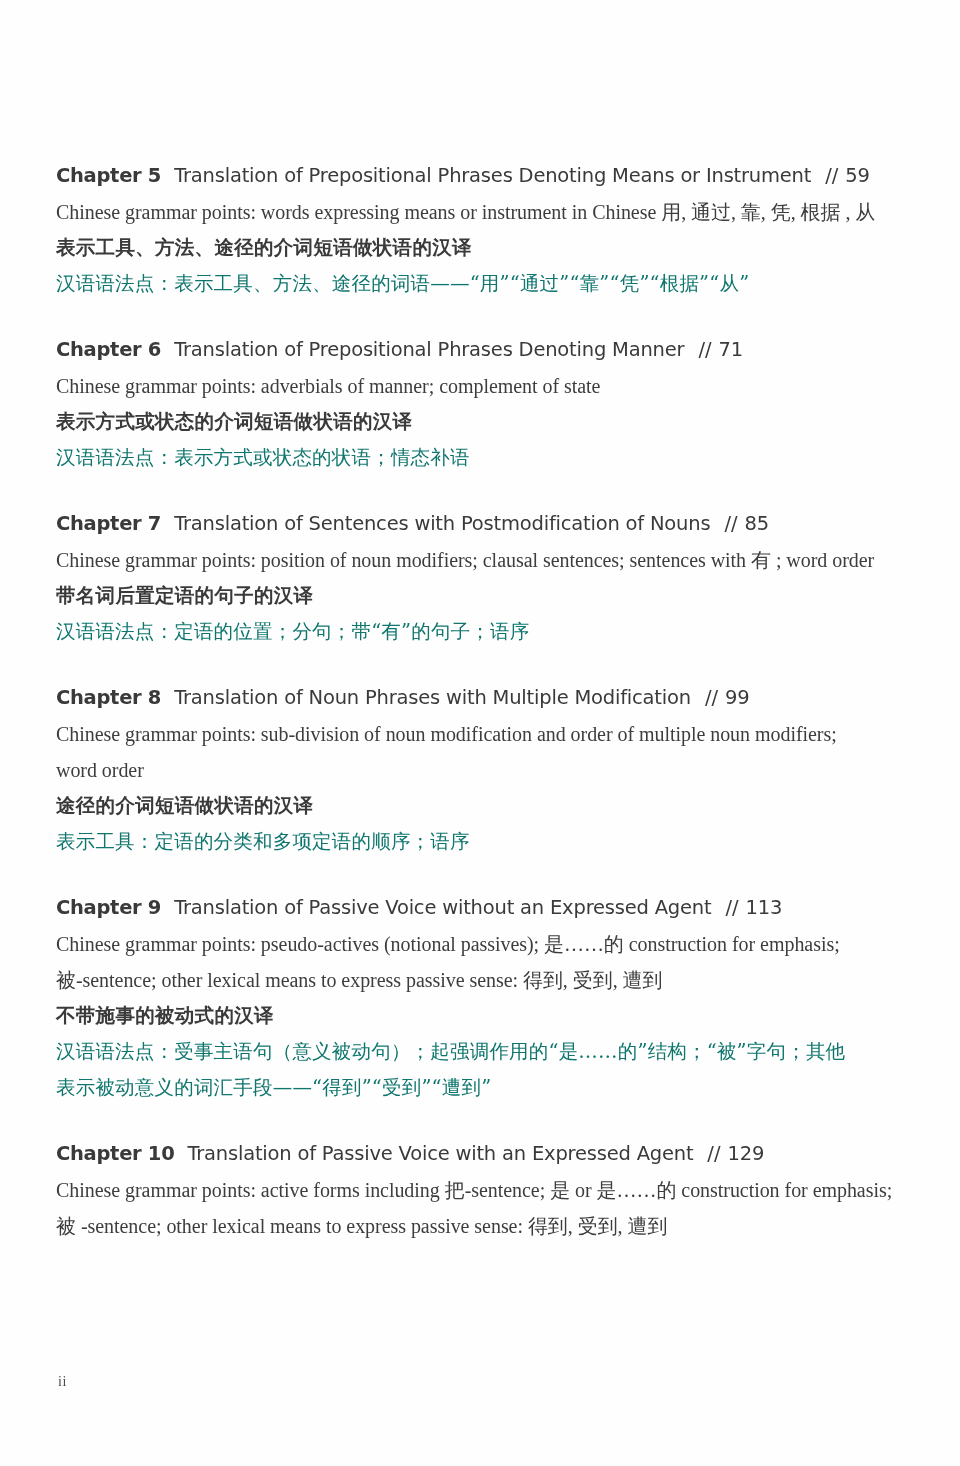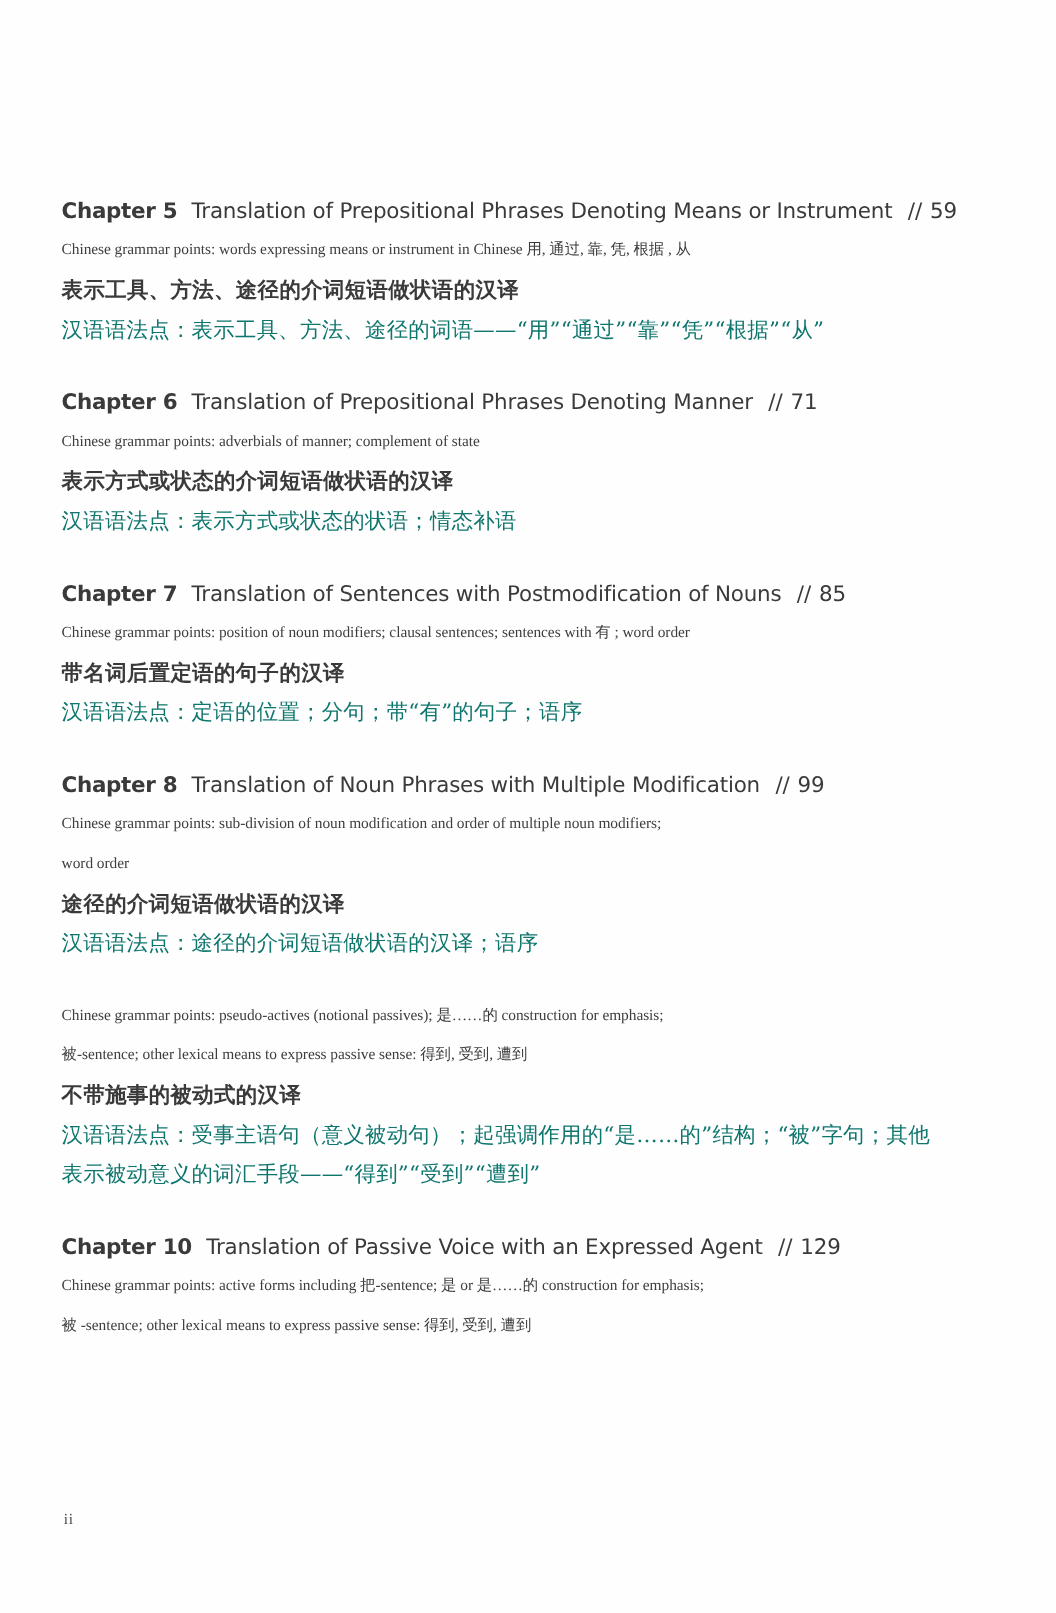--- a/index.html
+++ b/index.html
@@ -27,21 +27,20 @@
 
   .toc {
     position: absolute;
     left: 56px;
     top: 158px;
     width: 856px;
   }
 
   .chapter-block {
     margin-bottom: 30px;
-    margin-top: 16px;
   }
 
   
   .chapter-heading {
     font-family: "DejaVu Sans", "Liberation Sans", sans-serif;
     font-size: 19.5px;
     line-height: 36px;
     letter-spacing: -0.15px;
     color: #3a3a3a;
     white-space: nowrap;
@@ -61,21 +60,21 @@
     letter-spacing: 0px;
   }
   .chapter-heading .ch-page {
     font-weight: normal;
     margin-left: 7px;
   }
 
   
   .en-line {
     font-family: "Liberation Serif", "DejaVu Serif", serif;
-    font-size: 14px;
+    font-size: 20px;
     line-height: 36px;
     color: #3d3d3d;
     letter-spacing: -0.05px;
     white-space: nowrap;
   }
 
   
   .cn-heading {
     font-family: "DejaVu Sans", "Liberation Sans", sans-serif;
     font-size: 19.5px;
@@ -128,23 +127,24 @@
         <div class="chapter-heading"><span class="ch-label">Chapter 7</span><span class="ch-title">Translation of Sentences with Postmodification of Nouns</span><span class="ch-sep">//</span><span class="ch-page">85</span></div>
         <div class="en-line">Chinese grammar points: position of noun modifiers; clausal sentences; sentences with 有 ; word order</div>
         <div class="cn-heading">带名词后置定语的句子的汉译</div>
         <div class="cn-line">汉语语法点：定语的位置；分句；带“有”的句子；语序</div>
       </div>
       <div class="chapter-block">
         <div class="chapter-heading"><span class="ch-label">Chapter 8</span><span class="ch-title">Translation of Noun Phrases with Multiple Modification</span><span class="ch-sep">//</span><span class="ch-page">99</span></div>
         <div class="en-line">Chinese grammar points: sub-division of noun modification and order of multiple noun modifiers;</div>
         <div class="en-line">word order</div>
         <div class="cn-heading">途径的介词短语做状语的汉译</div>
-        <div class="cn-line">汉语语法点：途径的介词短语做状语的汉译；语序</div>
+        <div class="cn-line">表示工具：定语的分类和多项定语的顺序；语序</div>
       </div>
       <div class="chapter-block">
+        <div class="chapter-heading"><span class="ch-label">Chapter 9</span><span class="ch-title">Translation of Passive Voice without an Expressed Agent</span><span class="ch-sep">//</span><span class="ch-page">113</span></div>
         <div class="en-line">Chinese grammar points: pseudo-actives (notional passives); 是……的 construction for emphasis;</div>
         <div class="en-line">被-sentence; other lexical means to express passive sense: 得到, 受到, 遭到</div>
         <div class="cn-heading">不带施事的被动式的汉译</div>
         <div class="cn-line">汉语语法点：受事主语句（意义被动句）；起强调作用的“是……的”结构；“被”字句；其他</div>
         <div class="cn-line">表示被动意义的词汇手段——“得到”“受到”“遭到”</div>
       </div>
       <div class="chapter-block">
         <div class="chapter-heading"><span class="ch-label">Chapter 10</span><span class="ch-title">Translation of Passive Voice with an Expressed Agent</span><span class="ch-sep">//</span><span class="ch-page">129</span></div>
         <div class="en-line">Chinese grammar points: active forms including 把-sentence; 是 or 是……的 construction for emphasis;</div>
         <div class="en-line">被 -sentence; other lexical means to express passive sense: 得到, 受到, 遭到</div>

